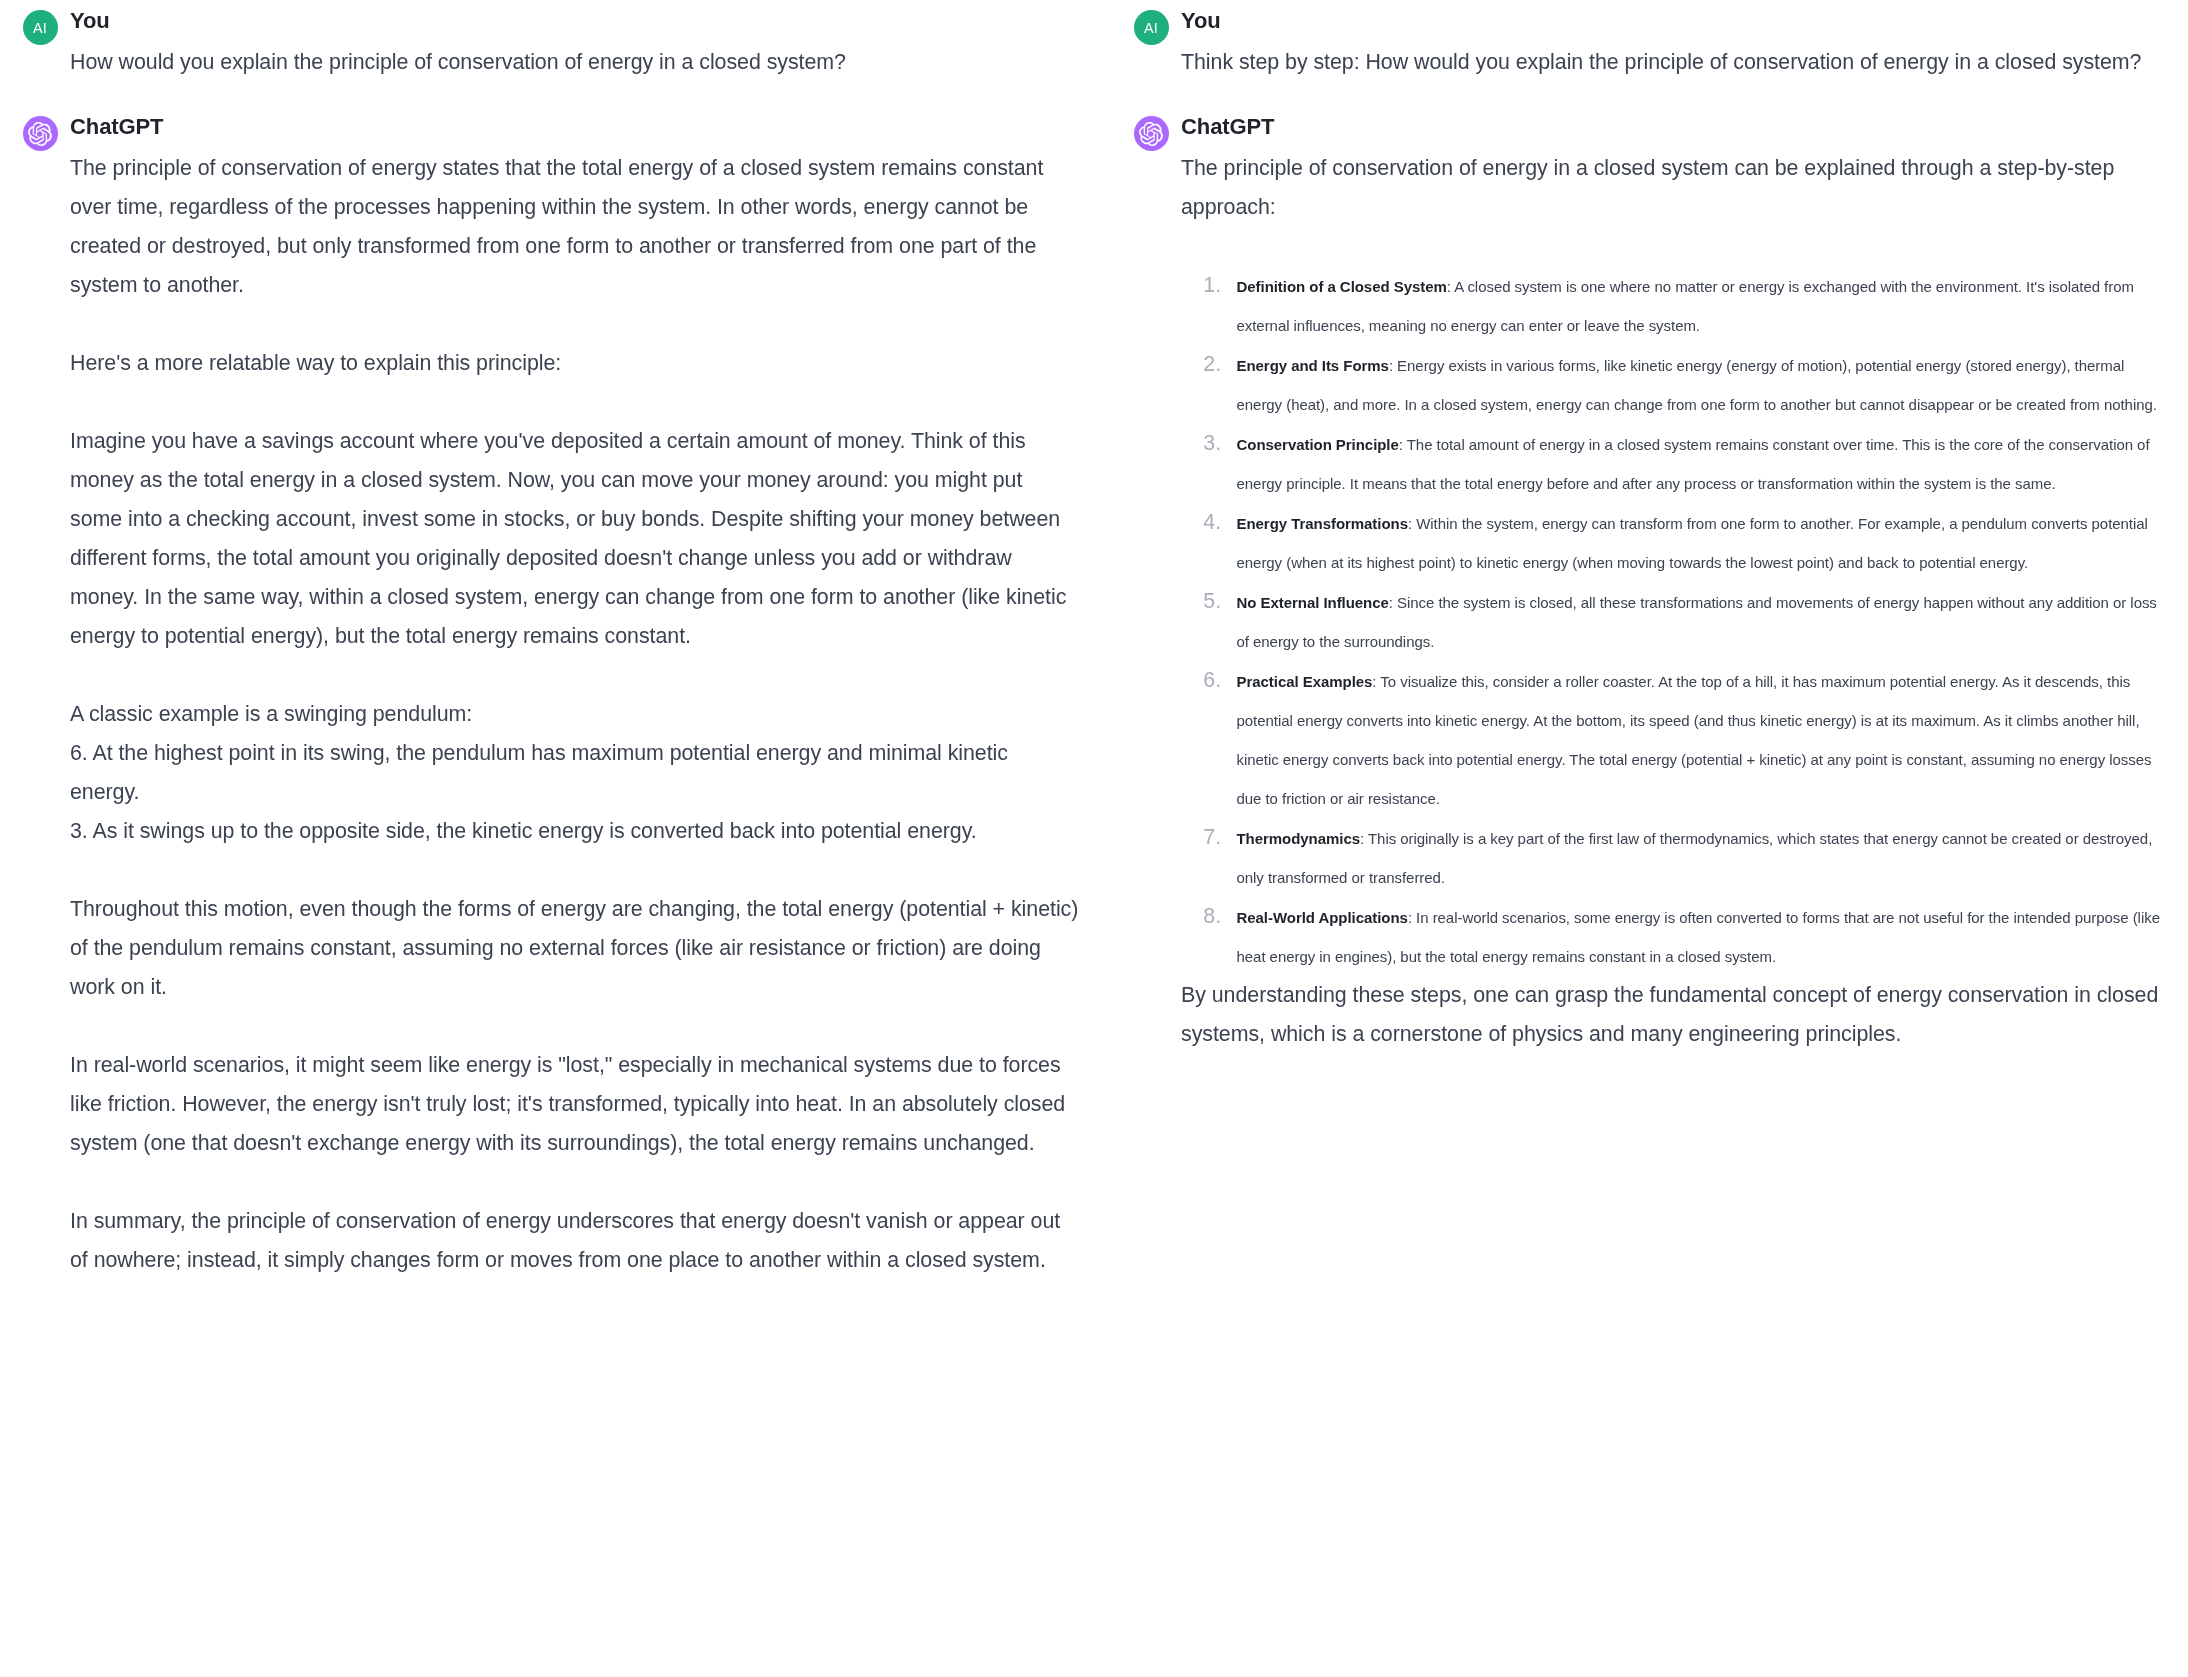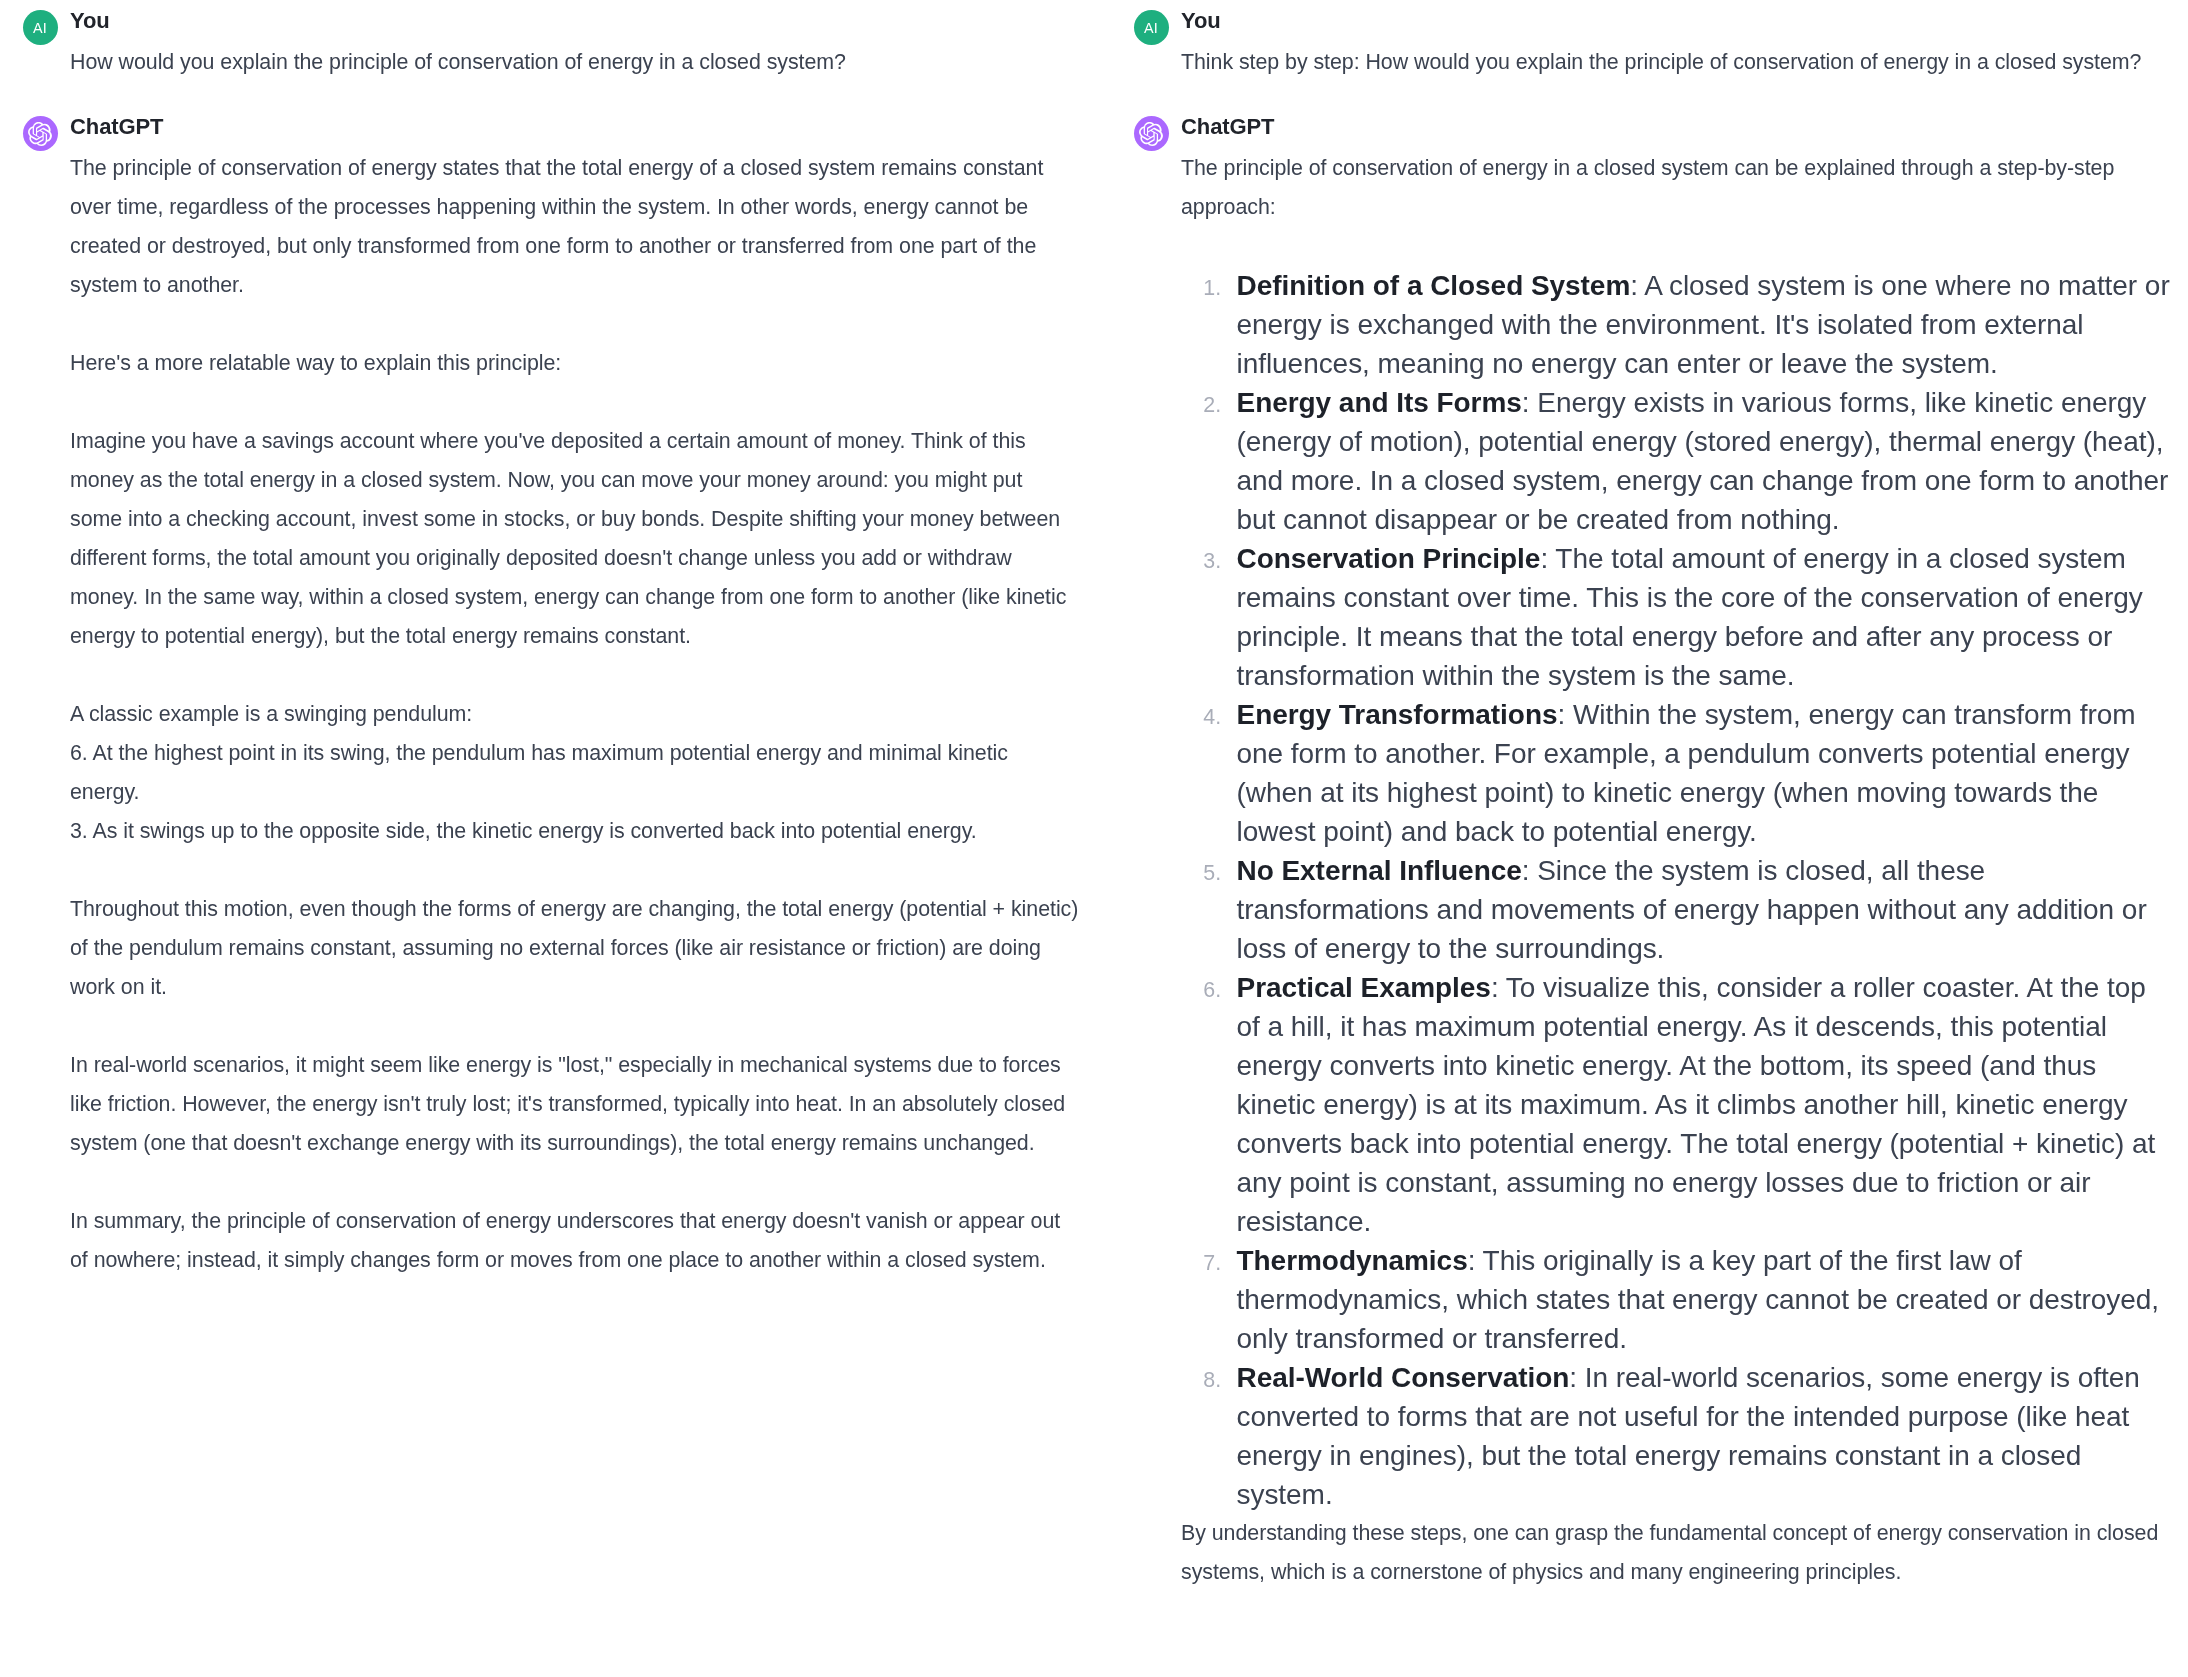--- a/index.html
+++ b/index.html
@@ -96,21 +96,21 @@
   p.para.plainlist { margin-bottom: 0; }
 
   
   ol.steps {
     margin: 0 0 0 0;
     padding: 0 0 0 46px;
     list-style: decimal;
     font-size: 21.4px;
   }
   ol.steps > li {
-    font-size: 28px;
+    font-size: 15px;
     line-height: 39px;
     color: #3b4250;
     margin: 0 0 0 0;
     padding-left: 9.5px;
     letter-spacing: -0.05px;
   }
   ol.steps > li::marker {
     color: #a9adb8;
     font-size: 21.4px;
   }
@@ -198,21 +198,21 @@
           <li>
             <b>No External Influence</b><span>: Since the system is closed, all these transformations and movements of energy happen without any addition or loss of energy to the surroundings.</span>
           </li>
           <li>
             <b>Practical Examples</b><span>: To visualize this, consider a roller coaster. At the top of a hill, it has maximum potential energy. As it descends, this potential energy converts into kinetic energy. At the bottom, its speed (and thus kinetic energy) is at its maximum. As it climbs another hill, kinetic energy converts back into potential energy. The total energy (potential + kinetic) at any point is constant, assuming no energy losses due to friction or air resistance.</span>
           </li>
           <li>
             <b>Thermodynamics</b><span>: This originally is a key part of the first law of thermodynamics, which states that energy cannot be created or destroyed, only transformed or transferred.</span>
           </li>
           <li>
-            <b>Real-World Conservation</b><span>: In real-world scenarios, some energy is often converted to forms that are not useful for the intended purpose (like heat energy in engines), but the total energy remains constant in a closed system.</span>
+            <b>Real-World Applications</b><span>: In real-world scenarios, some energy is often converted to forms that are not useful for the intended purpose (like heat energy in engines), but the total energy remains constant in a closed system.</span>
           </li>
         </ol>
 
         <p class="para after-list">By understanding these steps, one can grasp the fundamental concept of energy conservation in closed systems, which is a cornerstone of physics and many engineering principles.</p>
       </div>
     </div>
 
   </div>
 
 </div>

